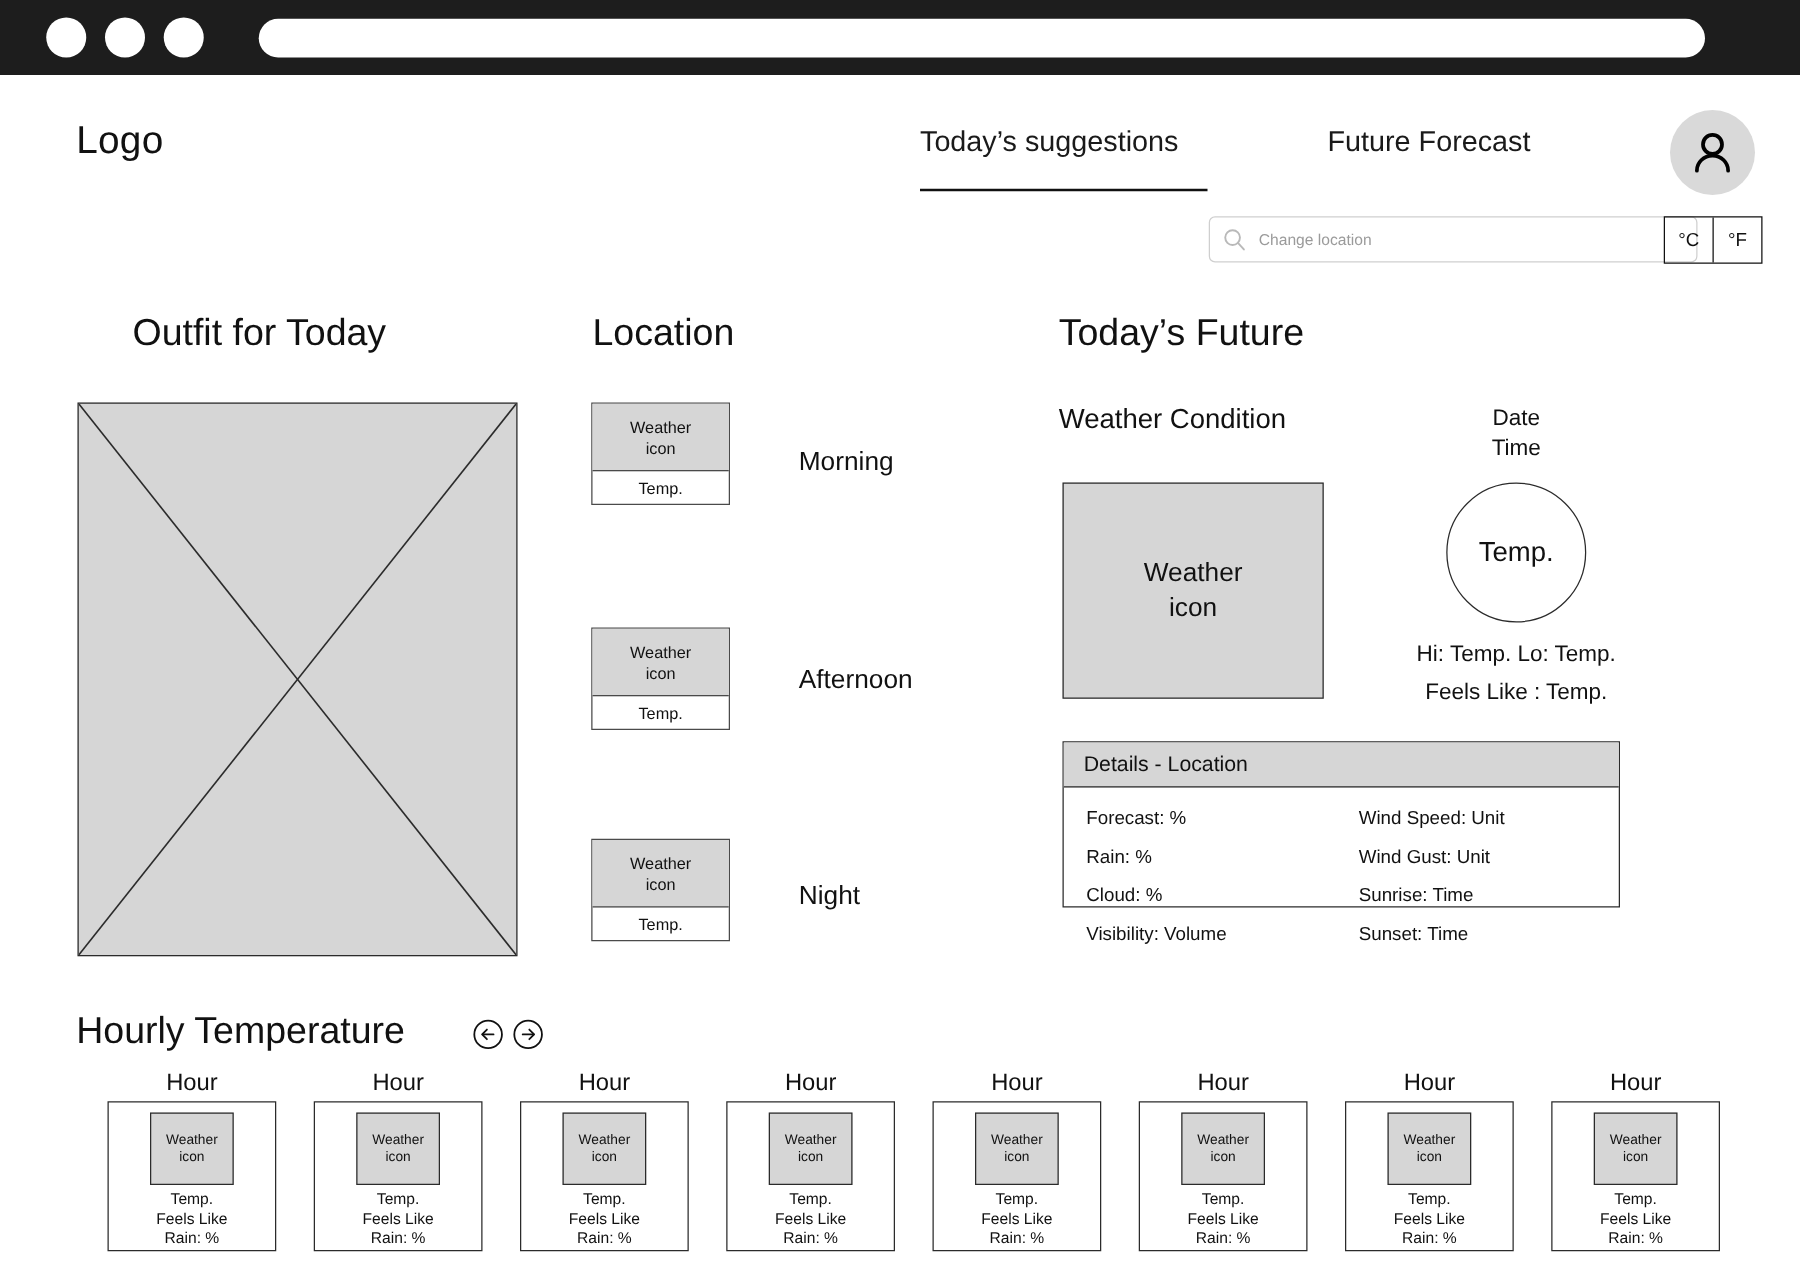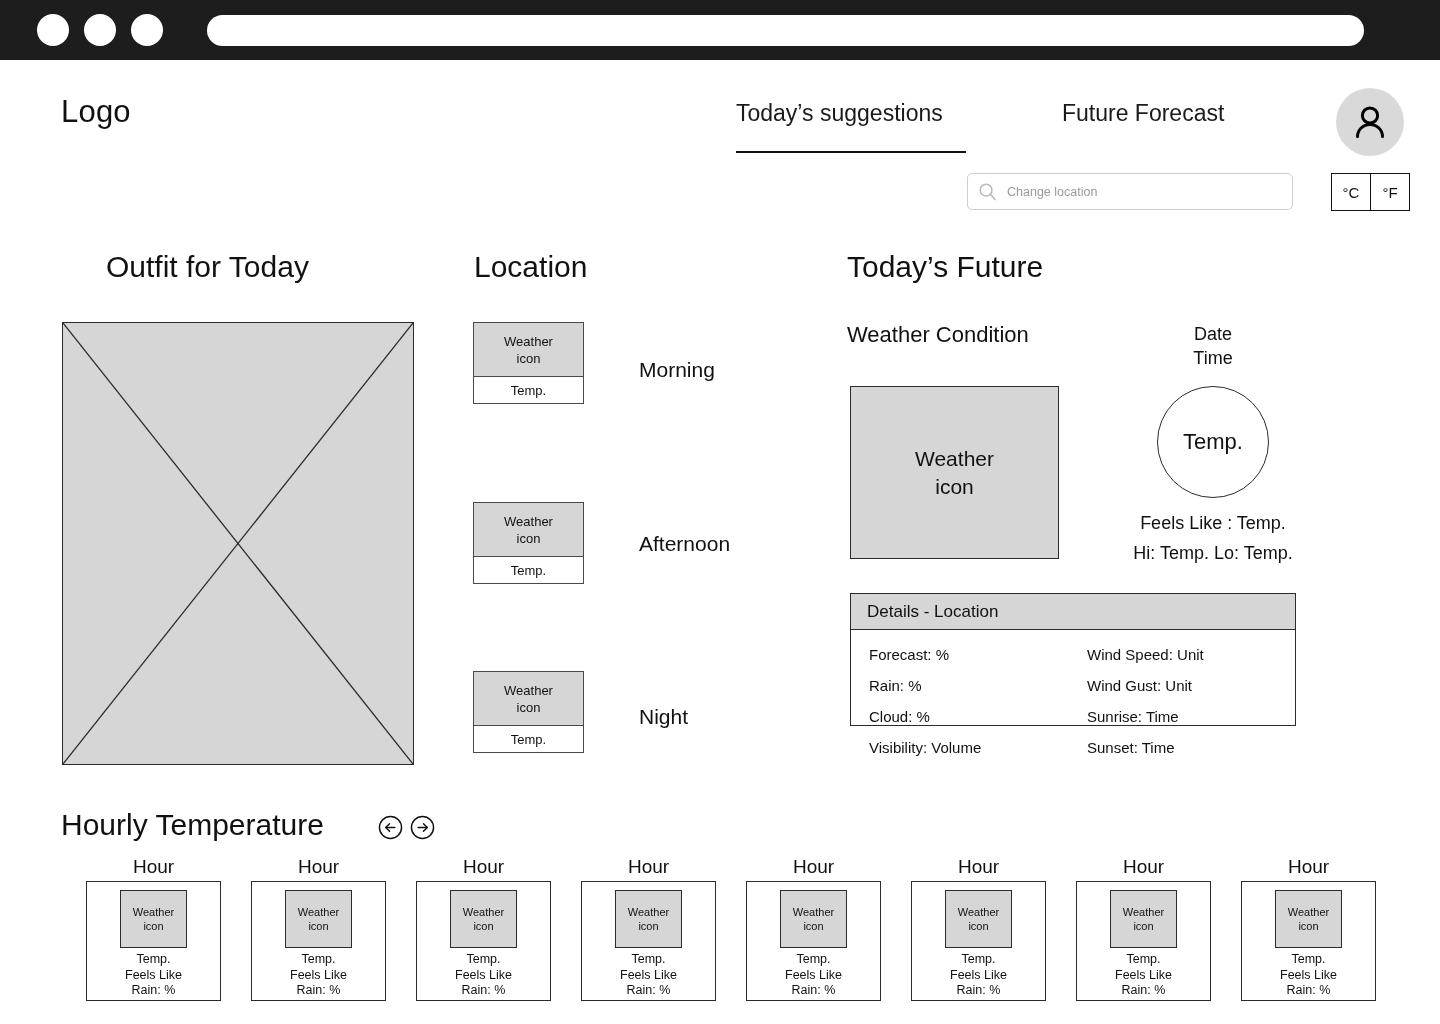--- a/index.html
+++ b/index.html
@@ -41,21 +41,21 @@
 
   .avatar {
     position: absolute; left: 1336px; top: 88px;
     width: 68px; height: 68px; border-radius: 50%;
     background: #d9d9d9;
     display: flex; align-items: center; justify-content: center;
   }
 
   .search-box {
     position: absolute; left: 967px; top: 173px;
-    width: 326px; height: 37px;
+    width: 391px; height: 37px;
     border: 1.2px solid #cfcfcf; border-radius: 5px;
     display: flex; align-items: center; padding: 14px 10px;
     background: #fff;
   }
   .search-box input {
     border: none; outline: none; flex: 1;
     font-family: "Liberation Sans", sans-serif;
     font-size: 12.5px; color: #555; margin-left: 10px;
     background: transparent;
   }
@@ -269,22 +269,22 @@
 </div>
 
 <div class="datetime">
   <div>Date</div>
   <div>Time</div>
 </div>
 
 <div class="temp-circle">Temp.</div>
 
 <div class="feels">
+  <div>Hi: Temp.   Lo: Temp.</div>
   <div>Feels Like : Temp.</div>
-  <div>Hi: Temp.   Lo: Temp.</div>
 </div>
 
 <div class="details">
   <div class="details-head">Details - Location</div>
   <div class="details-body">
     <div class="details-row">
       <div class="c1">Forecast: %</div>
       <div>Wind Speed: Unit</div>
     </div>
     <div class="details-row">

